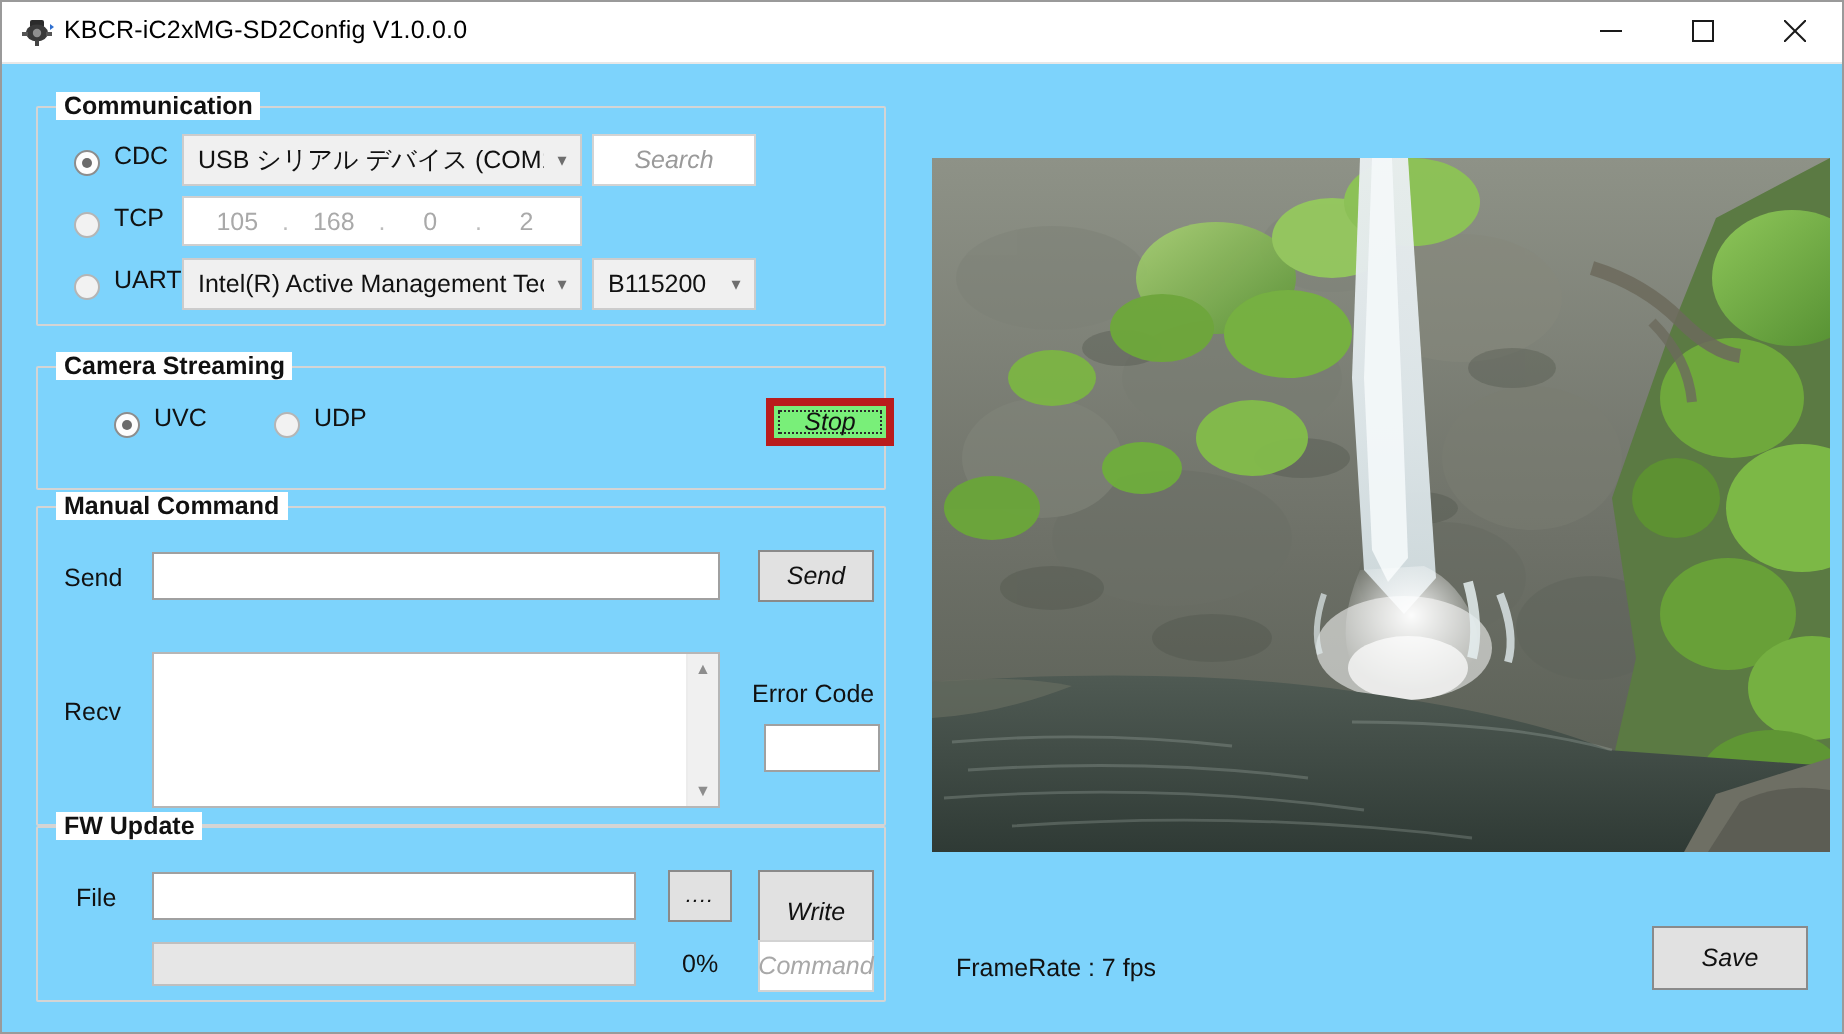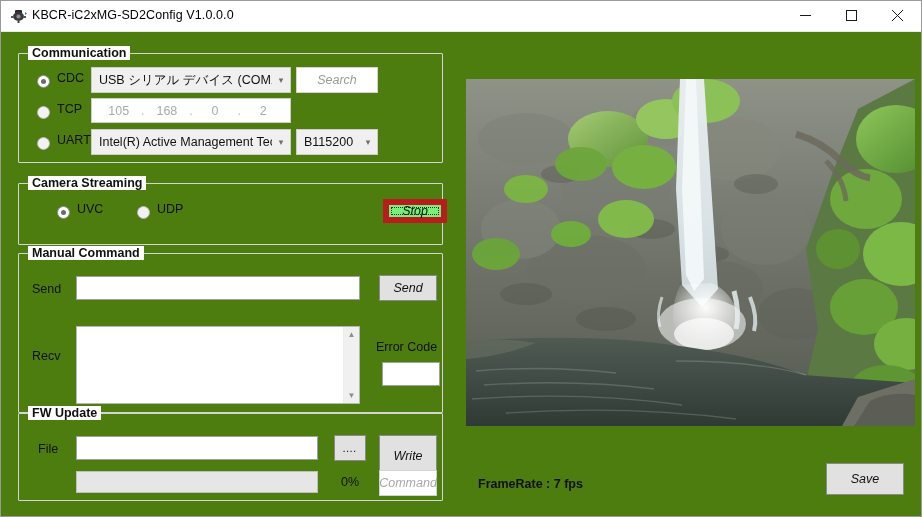--- a/index.html
+++ b/index.html
@@ -7,21 +7,21 @@
     width:922px;height:517px;
     background:#ffffff;
     font-family:"Liberation Sans","DejaVu Sans",sans-serif;
     font-size:12px;color:#000;
     overflow:hidden;
   }
   .window{
     position:absolute;left:0;top:0;width:922px;height:517px;
     box-sizing:border-box;
     border:1px solid #9a9a9a;
-    background:#4d7c0f;
+    background:#7dd3fc;
   }
   
   .titlebar{
     position:absolute;left:0;top:0;width:920px;height:30px;
     background:#ffffff;
     border-bottom:1px solid #e8e8e8;
   }
   .app-icon{
     position:absolute;left:9px;top:7px;width:17px;height:17px;
   }
@@ -101,21 +101,21 @@
 
   .btn{
     position:absolute;box-sizing:border-box;
     border:1px solid #8a8a8a;background:#e1e1e1;
     display:flex;align-items:center;justify-content:center;
     font-size:12.5px;color:#111;font-style:italic;
   }
   .btn.flat{border:1px solid #d3d3d3;background:#ffffff;color:#9a9a9a;}
   .btn.disabled{border:1px solid #d3d3d3;background:#ffffff;color:#a8a8a8;}
   .btn.green{background:#79ef79;border:1px solid #6b6b6b;color:#111;}
-  .btn.green-focus{background:#79ef79;border:6px solid #b91c1c;color:#111;}
+  .btn.green-focus{background:#79ef79;border:4px solid #b91c1c;color:#111;}
   .btn.green-focus .focusring{
     position:absolute;left:2px;top:2px;right:2px;bottom:2px;
     border:1px dotted #2b2b2b;
   }
 
   
   #ip-box{
     position:absolute;box-sizing:border-box;
     border:1px solid #cfcfcf;background:#ffffff;
     display:flex;align-items:center;justify-content:space-around;
@@ -151,21 +151,21 @@
 
   
   .rightpanel{position:absolute;left:460px;top:30px;width:460px;height:486px;}
   #video-frame{
     position:absolute;left:5px;top:48px;width:449px;height:347px;
     overflow:hidden;background:#4a4f42;
   }
   #video-frame svg{display:block;width:449px;height:347px;}
   #framerate-label{
     position:absolute;left:17px;top:446px;
-    font-size:12.5px;color:#111;white-space:nowrap;font-weight:bold;
+    font-size:12.5px;color:#111;white-space:nowrap;
   }
   #save-button{left:365px;top:432px;width:78px;height:32px;}
 </style>
 </head>
 <body>
 
 <div class="window">
 
   <div class="titlebar">
     <span class="app-icon">

